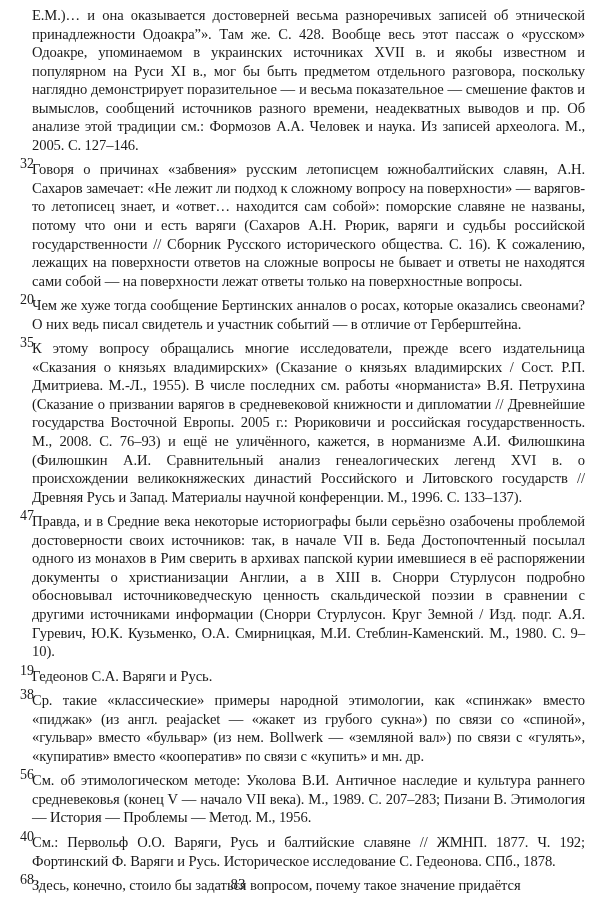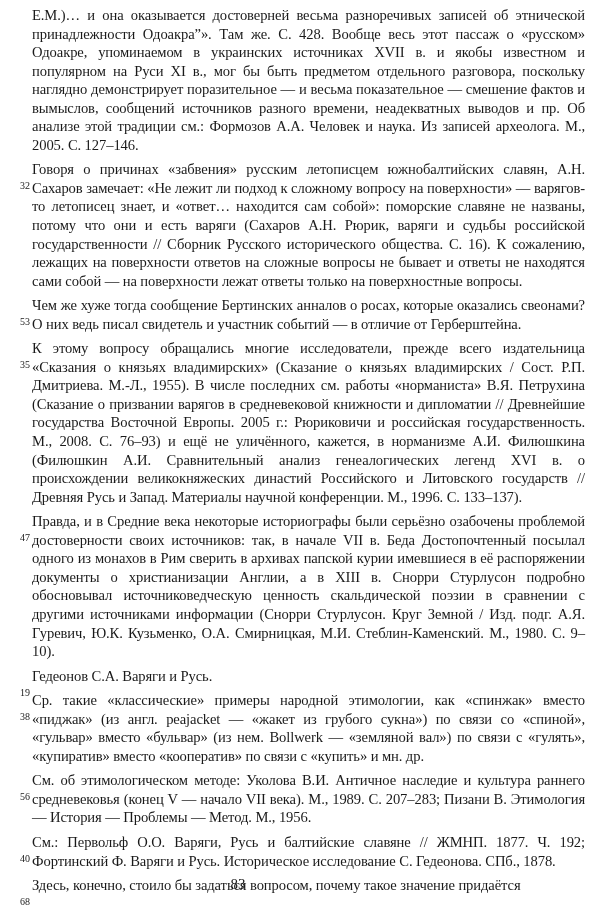--- a/index.html
+++ b/index.html
@@ -10,41 +10,41 @@
   }
   .page { position: relative; width: 600px; height: 912px; }
   .text-block {
     position: absolute; left: 32px; width: 553px; top: 6px;
     font-size: 14.6px; line-height: 18.55px; text-align: justify;
     hyphens: manual; letter-spacing: -0.1px;
   }
   .fn { position: relative; margin-top: 6px; }
   .fn-num {
     position: absolute; left: -12px; top: -1px;
-    font-size: 10px; line-height: 10px; margin-top: 22px;
+    font-size: 14px; line-height: 10px;
   }
   .fn-text { display: block; }
   .page-number {
     position: absolute; left: 0; width: 476px; top: 876px;
     text-align: center; font-size: 15px;
   }
 </style>
 </head>
 <body>
 
 <div class="page">
   <div class="text-block">
     <div class="fn-text">Е.М.)… и она оказывается достоверней весьма разноречивых записей об этнической принадлежности Одоакра”». Там же. С. 428. Вообще весь этот пассаж о «русском» Одоакре, упоминаемом в украинских источниках XVII в. и якобы известном и популярном на Руси XI в., мог бы быть предметом отдельного разговора, поскольку наглядно демонстрирует поразительное — и весьма показательное — смешение фактов и вымыслов, сообщений источников разного времени, неадекватных выводов и пр. Об анализе этой традиции см.: Формозов А.А. Человек и наука. Из записей археолога. М., 2005. С. 127–146.</div>
 
     <div class="fn">
       <span class="fn-num">32</span>
       <span class="fn-text">Говоря о причинах «забвения» русским летописцем южнобалтийских славян, А.Н. Сахаров замечает: «Не лежит ли подход к сложному вопросу на поверхности» — варягов-то летописец знает, и «ответ… находится сам собой»: поморские славяне не названы, потому что они и есть варяги (Сахаров А.Н. Рюрик, варяги и судьбы российской государственности // Сборник Русского исторического общества. С. 16). К сожалению, лежащих на поверхности ответов на сложные вопросы не бывает и ответы не находятся сами собой — на поверхности лежат ответы только на поверхностные вопросы.</span>
     </div>
     <div class="fn">
-      <span class="fn-num">53</span>
+      <span class="fn-num">20</span>
       <span class="fn-text">Чем же хуже тогда сообщение Бертинских анналов о росах, которые оказались свеонами? О них ведь писал свидетель и участник событий — в отличие от Герберштейна.</span>
     </div>
     <div class="fn">
       <span class="fn-num">35</span>
       <span class="fn-text">К этому вопросу обращались многие исследователи, прежде всего издательница «Сказания о князьях владимирских» (Сказание о князьях владимирских / Сост. Р.П. Дмитриева. М.-Л., 1955). В числе последних см. работы «норманиста» В.Я. Петрухина (Сказание о призвании варягов в средневековой книжности и дипломатии // Древнейшие государства Восточной Европы. 2005 г.: Рюриковичи и российская государственность. М., 2008. С. 76–93) и ещё не уличённого, кажется, в норманизме А.И. Филюшкина (Филюшкин А.И. Сравнительный анализ генеалогических легенд XVI в. о происхождении великокняжеских династий Российского и Литовского государств // Древняя Русь и Запад. Материалы научной конференции. М., 1996. С. 133–137).</span>
     </div>
     <div class="fn">
       <span class="fn-num">47</span>
       <span class="fn-text">Правда, и в Средние века некоторые историографы были серьёзно озабочены проблемой достоверности своих источников: так, в начале VII в. Беда Достопочтенный посылал одного из монахов в Рим сверить в архивах папской курии имевшиеся в её распоряжении документы о христианизации Англии, а в XIII в. Снорри Стурлусон подробно обосновывал источниковедческую ценность скальдической поэзии в сравнении с другими источниками информации (Снорри Стурлусон. Круг Земной / Изд. подг. А.Я. Гуревич, Ю.К. Кузьменко, О.А. Смирницкая, М.И. Стеблин-Каменский. М., 1980. С. 9–10).</span>
     </div>

